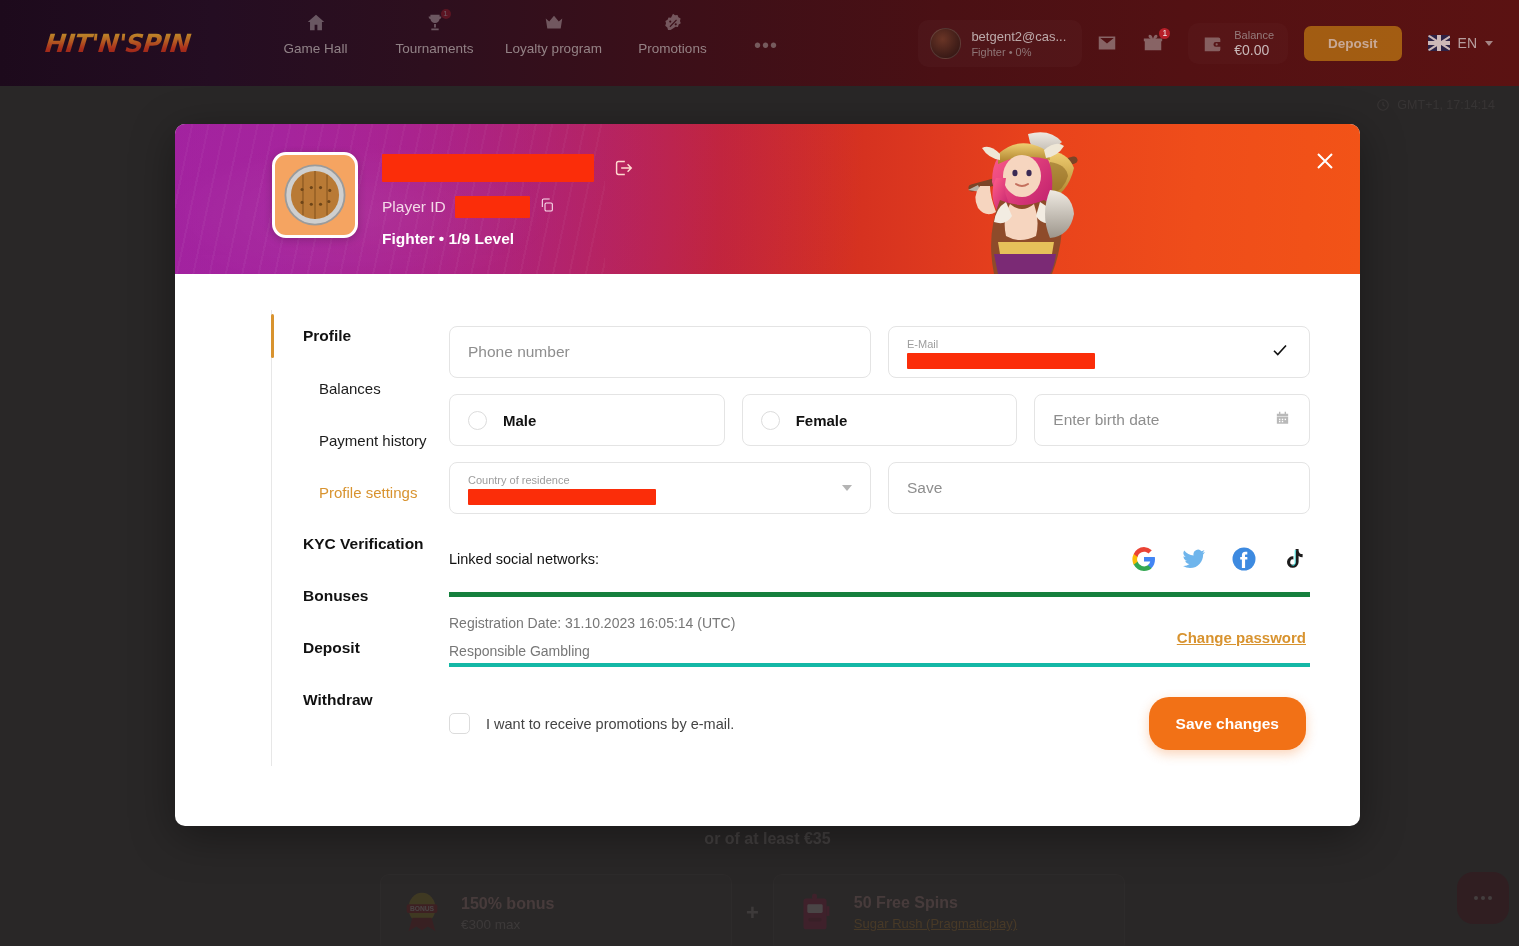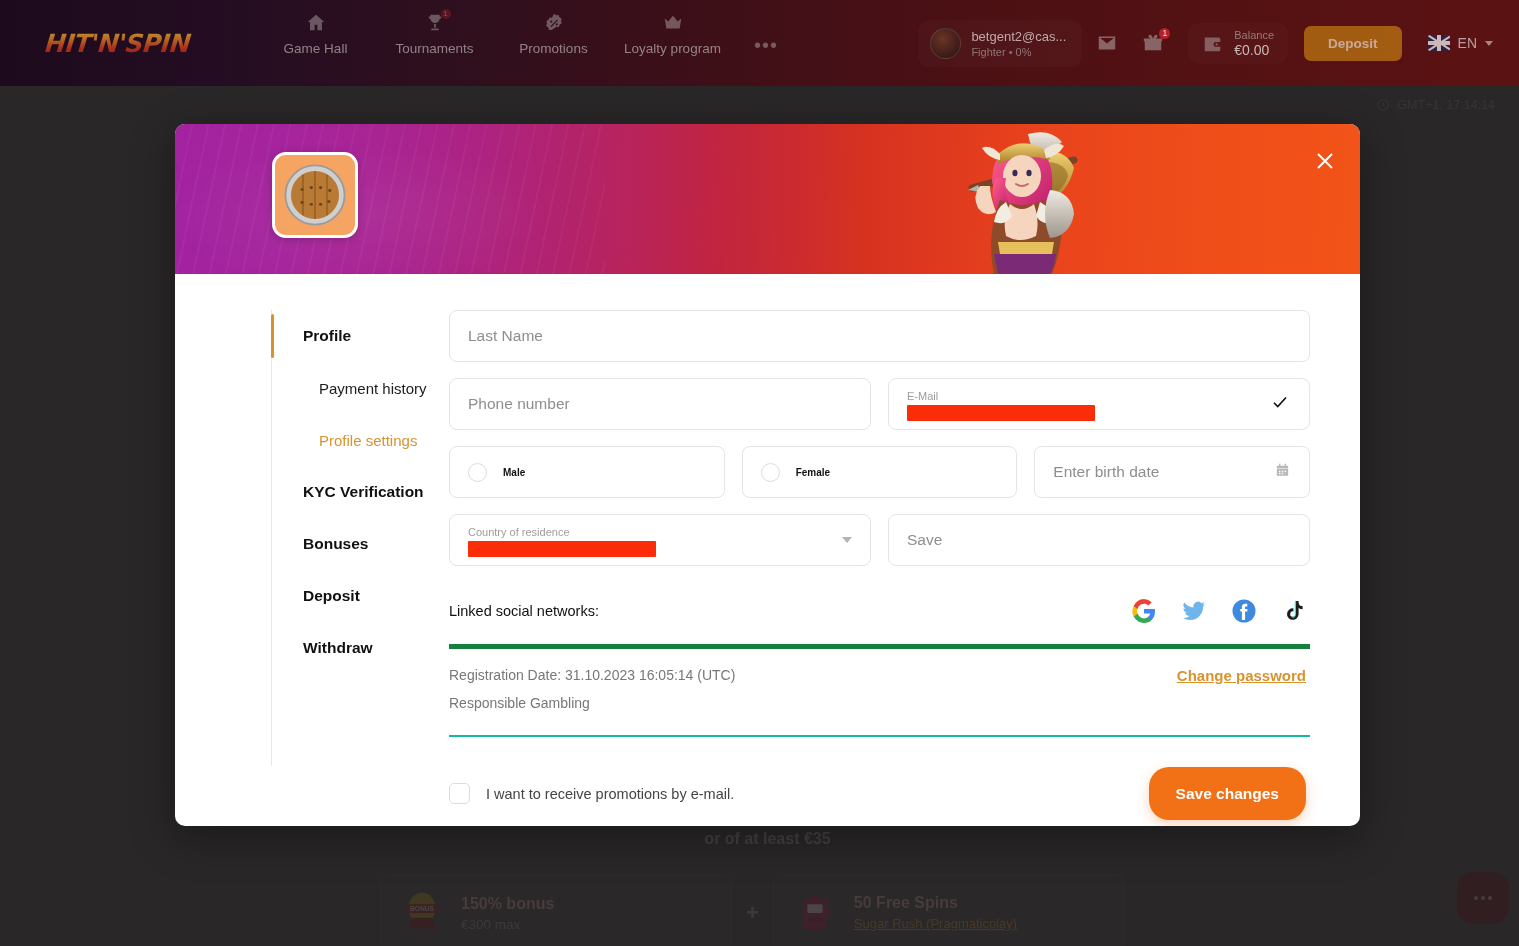--- a/index.html
+++ b/index.html
@@ -212,35 +212,35 @@
   }
   .field .ph { color:#8e8e8e; font-size:15.5px; }
   .field.filled { flex-direction:column; align-items:flex-start; justify-content:center; padding-top:2px; }
   .field .minilabel { font-size:11px; color:#9d9d9d; margin-bottom:3px; }
   .field .val-red { width:188px; height:16px; }
   .check-ok { position:absolute; right:20px; top:50%; transform:translateY(-50%); }
   .check-ok svg { width:18px; height:18px; stroke:#111; stroke-width:2.2; fill:none; }
 
   .radio-field { flex:1; height:52px; border:1px solid #e4e4e4; border-radius:8px; display:flex; align-items:center; gap:16px; padding:0 18px; cursor:pointer; }
   .radio-dot { width:19px; height:19px; border-radius:50%; border:1px solid #dcdcdc; }
-  .radio-label { font-size:10px; color:#111; font-weight:700; }
+  .radio-label { font-size:15px; color:#111; font-weight:700; }
 
   .cal-ico { position:absolute; right:18px; top:50%; transform:translateY(-50%); }
   .cal-ico svg { width:17px; height:17px; fill:#b9b9b9; }
   .sel-chev { position:absolute; right:18px; top:50%; transform:translateY(-50%); width:0;height:0;border-left:5px solid transparent;border-right:5px solid transparent;border-top:6px solid #b4b4b4;}
 
   .social-row {
     display:flex; align-items:center; justify-content:space-between;
     padding: 17px 0 21px 0; border-bottom:5px solid #15803d; margin-top: 5px;
   }
   .social-label { font-size:14.5px; color:#111; }
   .social-icons { display:flex; align-items:center; gap:26px; padding-right:4px; }
   .soc { width:24px; height:24px; cursor:pointer; }
 
-  .meta-row { display:flex; justify-content:space-between; align-items:flex-start; padding:18px 0 24px 0; border-bottom:2px solid #14b8a6;}
+  .meta-row { display:flex; justify-content:space-between; align-items:center; padding:18px 0 4px 0; border-bottom:4px solid #14b8a6;}
   .meta-line { font-size:14px; color:#777; margin-bottom:12px; }
   .meta-line:last-child { margin-bottom:0; }
   .chg-pass { font-size:15px; color:#d8932f; text-decoration:underline; cursor:pointer; font-weight:600; padding-right:4px; }
 
   .bottom-row { display:flex; align-items:center; justify-content:space-between; padding-top:30px; }
   .chk-wrap { display:flex; align-items:center; gap:16px; cursor:pointer;}
   .chk-box { width:21px; height:21px; border:1px solid #dcdcdc; border-radius:5px; }
   .chk-label { font-size:14.5px; color:#444; }
   .save-btn {
     height:53px; padding:0 27px; background:#f27116; border:none; border-radius:20px;
@@ -276,35 +276,35 @@
               <path d="M7 3h10v4a5 5 0 0 1-10 0zM5 5h2v3a3 3 0 0 1-2-3zm12 0h2a3 3 0 0 1-2 3zM11 13h2v4h-2zm-3 5h8v2H8z"></path>
             </svg>
           <span class="nav-badge">1</span>
         </span>
         <span class="nav-label">Tournaments</span>
       </div>
 
       <div class="nav-item">
         <span class="ico">
           <svg viewBox="0 0 24 24">
+              <path d="M3 7l3.8 3.4L12 4l5.2 6.4L21 7l-1.7 11H4.7z"></path>
+            </svg>
+        </span>
+        <span class="nav-label">Loyalty program</span>
+      </div>
+
+      <div class="nav-item">
+        <span class="ico">
+          <svg viewBox="0 0 24 24">
               <path d="M12 2l2.2 1.6 2.7-.3 1 2.5 2.4 1.3-.7 2.6.9 2.6-2.3 1.4-.8 2.6-2.7-.2L12 18l-2.7 1.7-2.7-.2-.8-2.6L3.5 15l.9-2.6-.7-2.6L6.1 8.5l1-2.5 2.7.3z"></path>
               <path d="M9 9.2a1.2 1.2 0 1 0 0 2.4 1.2 1.2 0 0 0 0-2.4zm6 3a1.2 1.2 0 1 0 0 2.4 1.2 1.2 0 0 0 0-2.4z" fill="#3a1018"></path>
               <path d="M15.4 8.2 8.2 15.6l.9.9 7.2-7.4z" fill="#3a1018"></path>
             </svg>
         </span>
         <span class="nav-label">Promotions</span>
-      </div>
-
-      <div class="nav-item">
-        <span class="ico">
-          <svg viewBox="0 0 24 24">
-              <path d="M3 7l3.8 3.4L12 4l5.2 6.4L21 7l-1.7 11H4.7z"></path>
-            </svg>
-        </span>
-        <span class="nav-label">Loyalty program</span>
       </div>
 
       <div class="nav-more">•••</div>
     </div>
 
     <div class="nav-right">
 
       <div class="user-chip">
         <span class="avatar-sm"></span>
         <span class="user-text">
@@ -479,32 +479,57 @@
               <circle cx="46" cy="32" r="1.7"></circle>
                 <circle cx="56" cy="35" r="1.7"></circle>
               <circle cx="26" cy="48" r="1.7"></circle>
                 <circle cx="36" cy="50" r="1.7"></circle>
               <circle cx="46" cy="50" r="1.7"></circle>
                 <circle cx="55" cy="47" r="1.7"></circle>
             </g>
           </svg>
         </div>
 
+        <div class="banner-fields">
+          <div class="nick-row">
+            <span class="redacted nick-red"></span>
+            <span class="logout-ico">
+              <svg viewBox="0 0 24 24">
+                  <path d="M14 5H7a2 2 0 0 0-2 2v10a2 2 0 0 0 2 2h7"></path>
+                  <path d="M17 8l4 4-4 4M21 12H10"></path>
+                </svg>
+            </span>
+          </div>
+          <div class="pid-row">
+            <span class="pid-label">Player ID</span>
+            <span class="redacted pid-red"></span>
+            <span class="copy-ico">
+              <svg viewBox="0 0 24 24">
+                  <rect x="9" y="9" width="11" height="12" rx="2"></rect>
+                  <path d="M5 15V5a2 2 0 0 1 2-2h9"></path>
+                </svg>
+            </span>
+          </div>
+          <div class="level-row">Fighter • 1/9 Level</div>
+        </div>
       </div>
     </div>
 
     <div class="modal-body">
 
       <div class="side-nav">
         <div class="side-rail"></div>
 
         <div class="side-item root active-bar">
           <span>Profile</span>
         </div>
         <div class="side-item sub">
+          <span>Balances</span>
+        </div>
+        <div class="side-item sub">
           <span>Payment history</span>
         </div>
         <div class="side-item sub active">
           <span>Profile settings</span>
         </div>
         <div class="side-item root">
           <span>KYC Verification</span>
         </div>
         <div class="side-item root">
           <span>Bonuses</span>
@@ -513,23 +538,20 @@
           <span>Deposit</span>
         </div>
         <div class="side-item root">
           <span>Withdraw</span>
         </div>
       </div>
 
       <div class="form-area">
 
         <div class="row">
-          <div class="field">
-            <span class="ph">Last Name</span>
-          </div>
         </div>
 
         <div class="row">
           <div class="field">
             <span class="ph">Phone number</span>
           </div>
           <div class="field filled">
             <span class="minilabel">E-Mail</span>
             <span class="redacted val-red"></span>
             <span class="check-ok">

